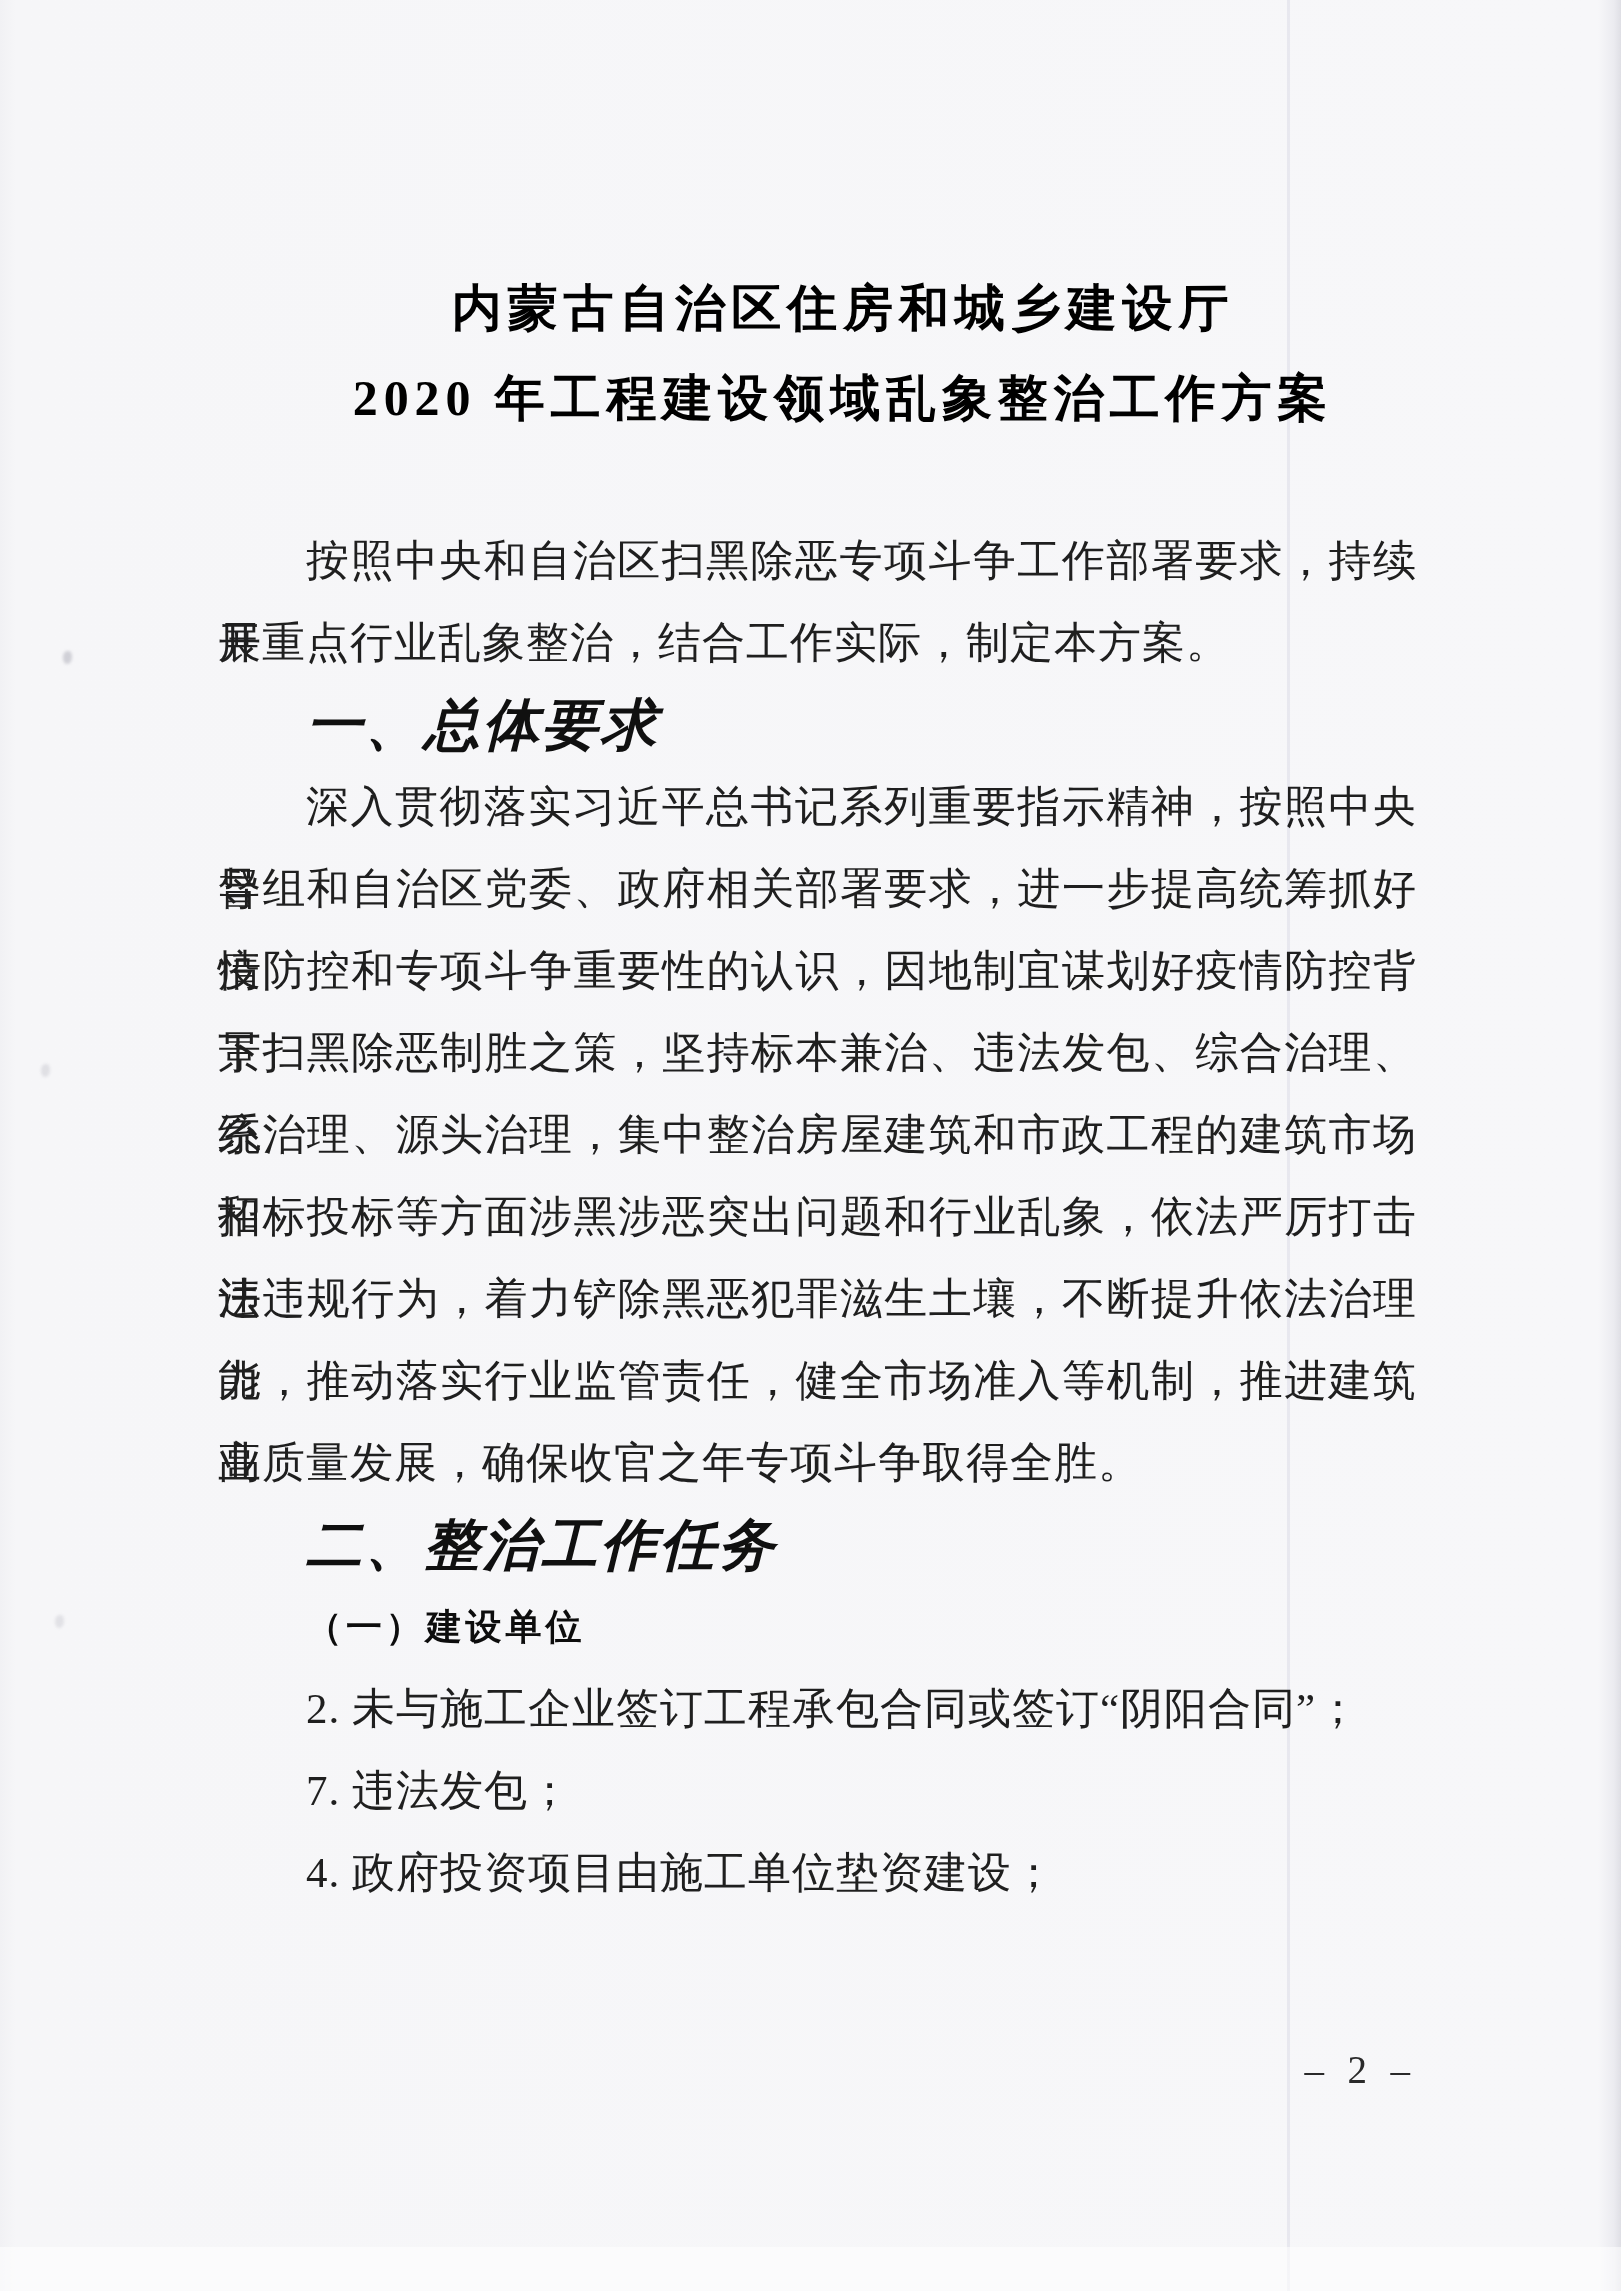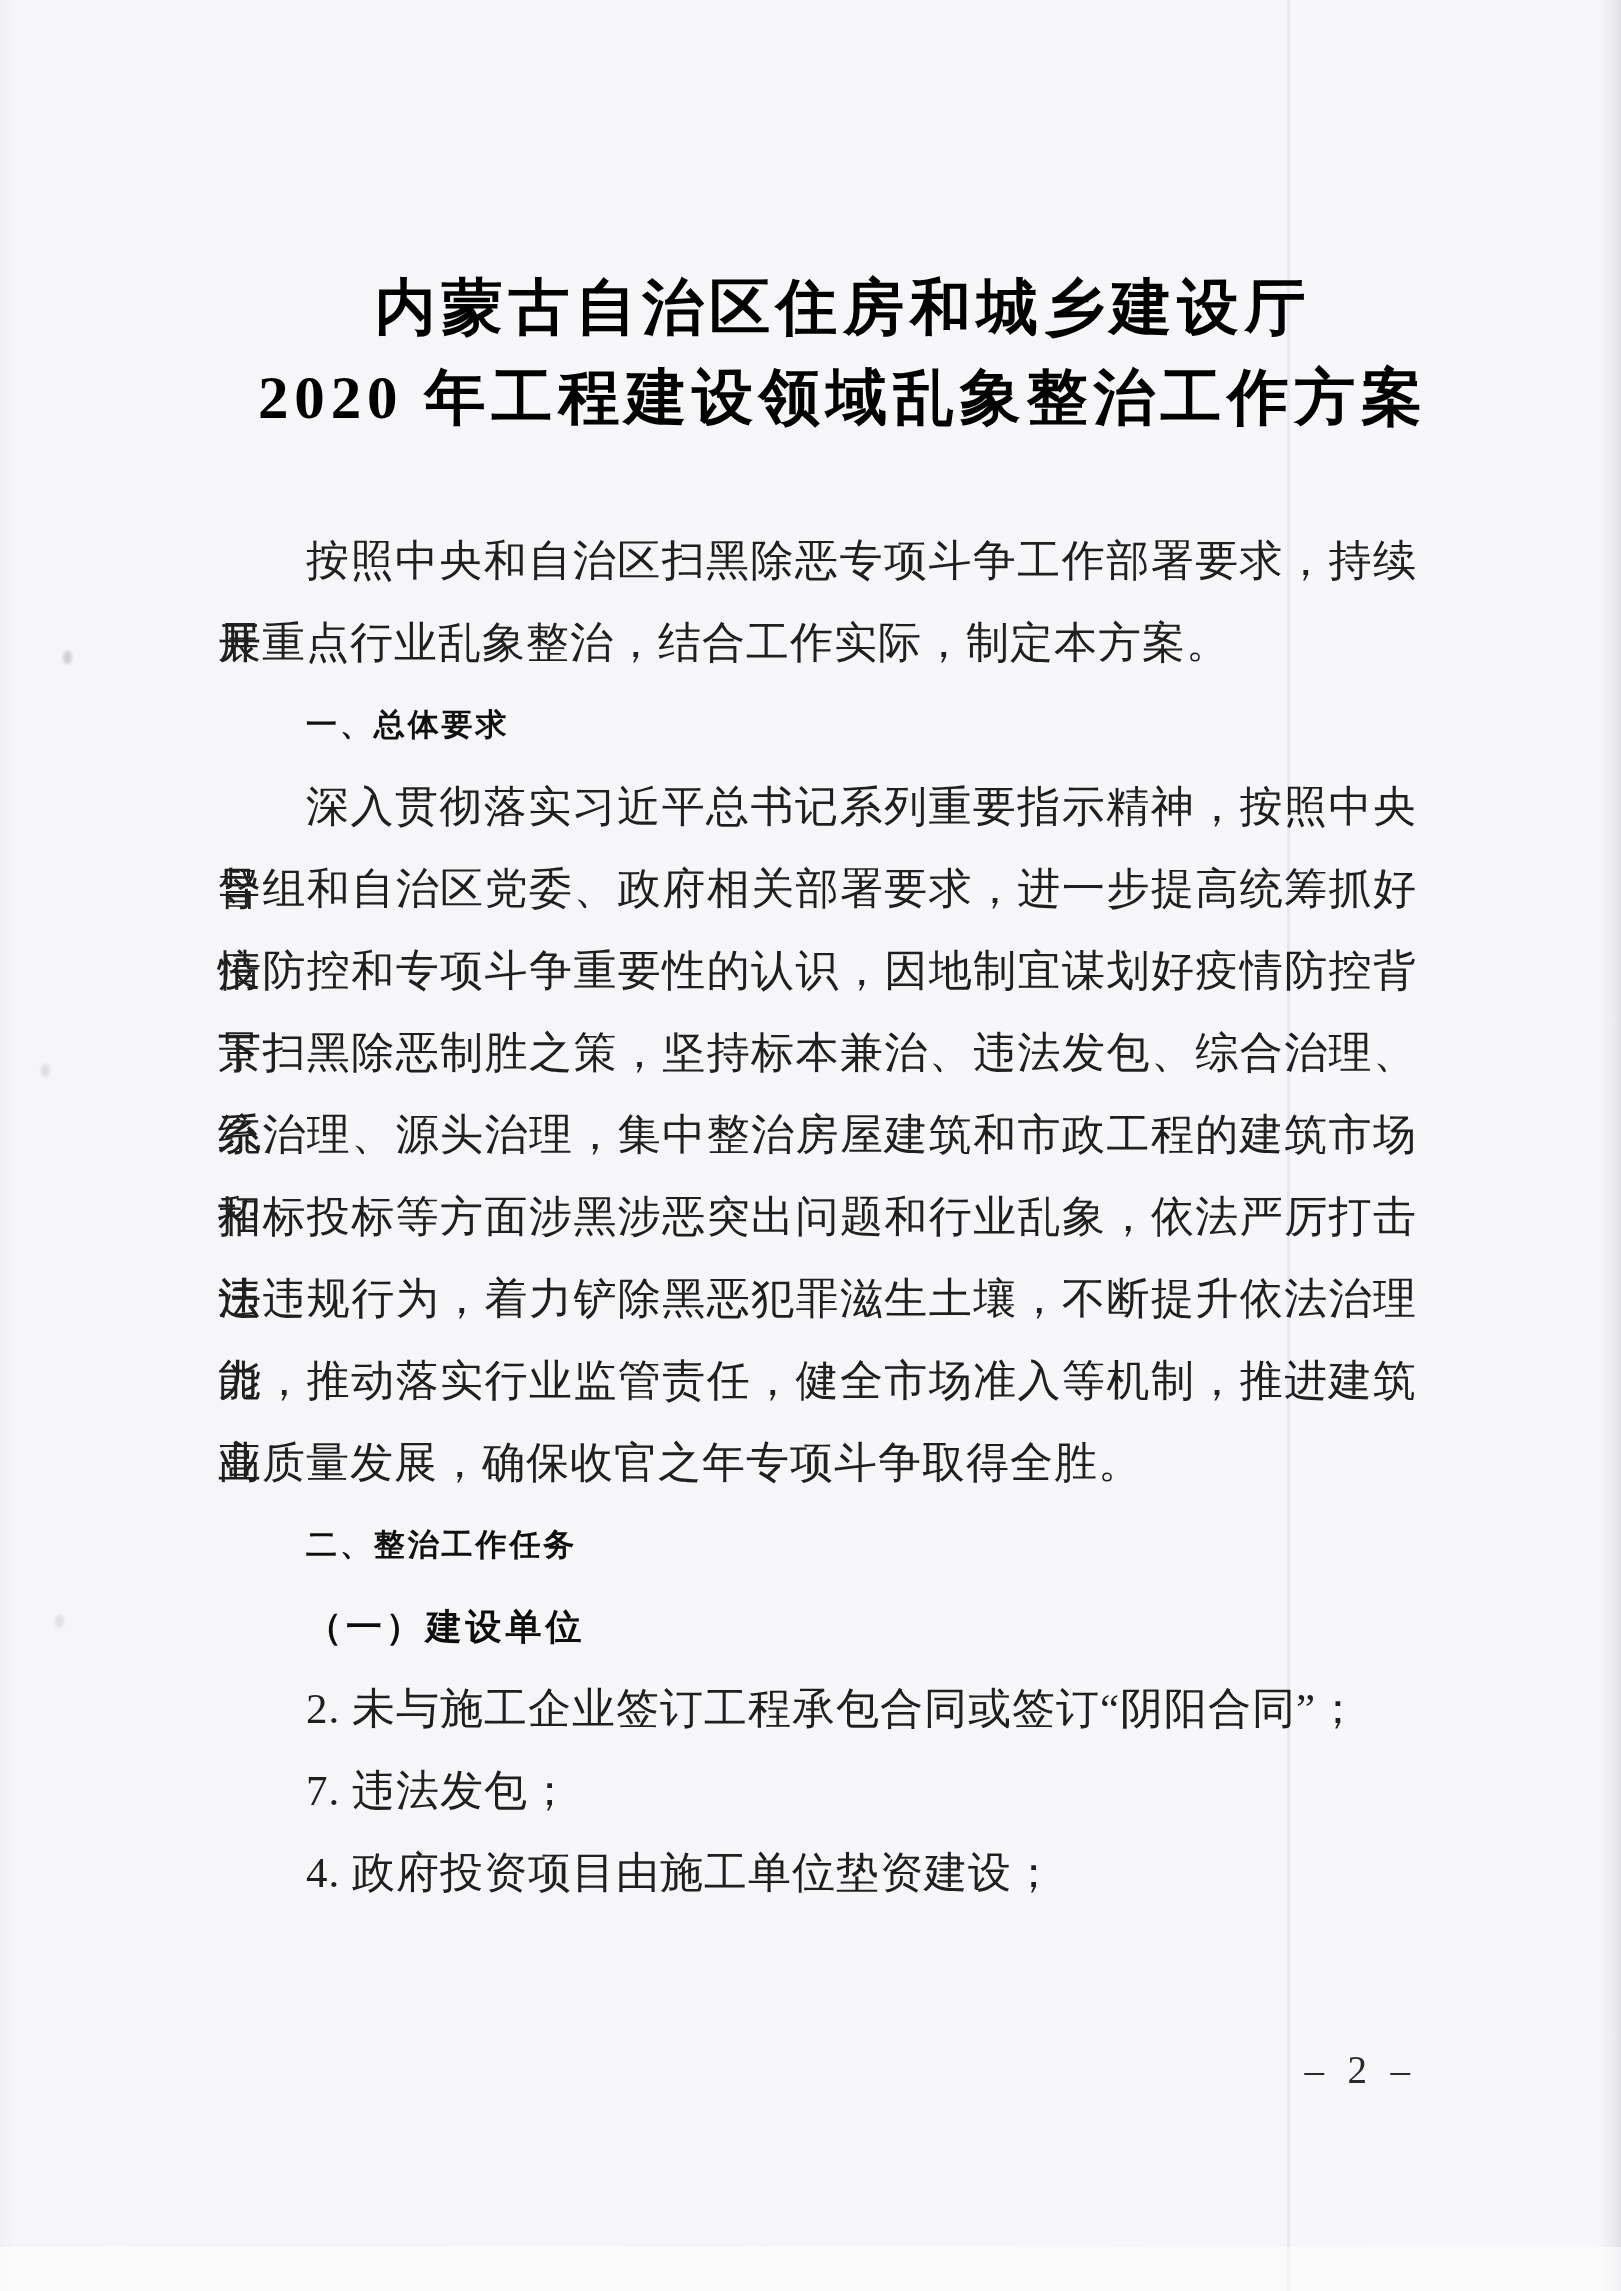--- a/index.html
+++ b/index.html
@@ -46,21 +46,21 @@
   .speck.s3 { left: 55px;  top: 1615px; opacity: .55; }
 
   
   .title-block {
     position: absolute;
     left: 218px; top: 263px;
     width: 1199px;
     text-align: center;
     transform: translateX(25.5px);
     font-weight: 700;
-    font-size: 61px;
+    font-size: 50px;
     letter-spacing: 5.9px;
     color: #000000;
     white-space: nowrap;
   }
   .title-block .t { line-height: 90px; height: 90px; }
 
   
   .body-block {
     position: absolute;
     left: 218px; top: 520px;
@@ -75,23 +75,24 @@
     line-height: 82px;
   }
   .ln.jst {
     text-align: justify;
     text-align-last: justify;
   }
   .ln.ind { text-indent: 88px; }
   .ln.h-sans {
     font-family: "Liberation Sans", "DejaVu Sans", sans-serif;
     font-weight: 700;
-    font-size: 31px;
+    font-size: 56px;
     letter-spacing: 2.9px;
     color: #101010;
+    font-style: italic;
   }
   .ln.h-kai {
     font-weight: 700;
     font-size: 36px;
     letter-spacing: 3.9px;
     color: #0d0d0d;
   }
 
   
   .page-num {

